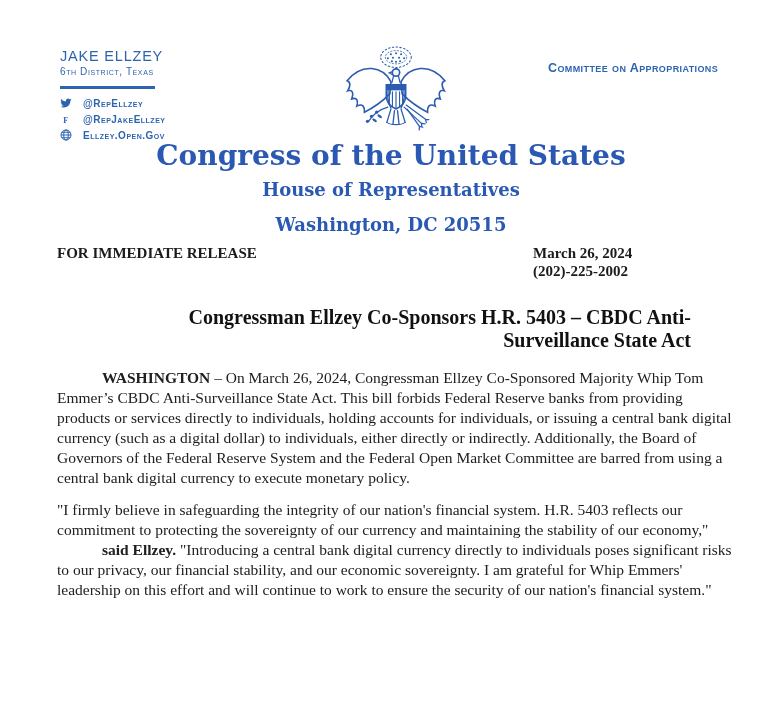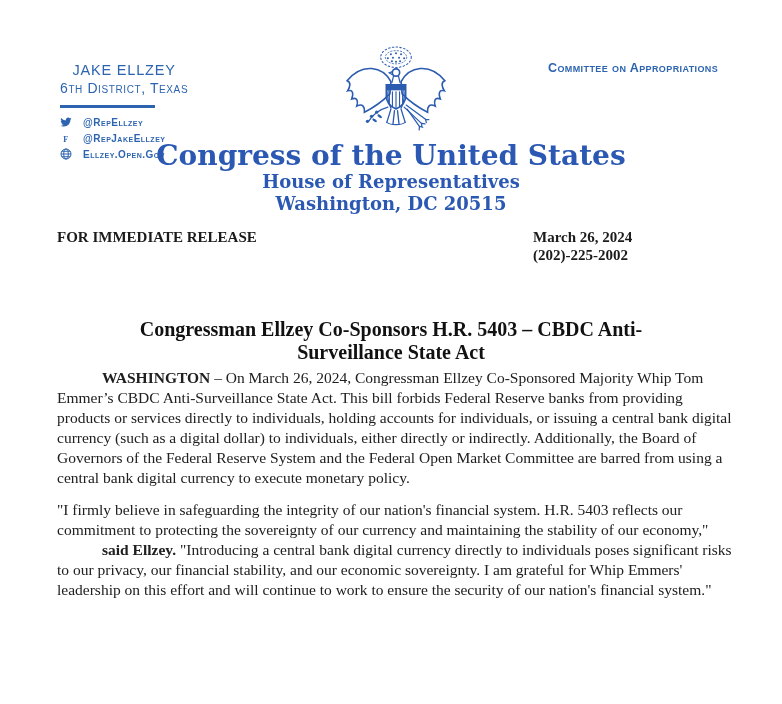--- a/index.html
+++ b/index.html
@@ -5,50 +5,50 @@
   * { margin:0; padding:0; box-sizing:border-box; }
   html,body { background:#ffffff; }
   .page {
     position:relative;
     width:782px; height:704px;
     background:#ffffff;
     font-family:"Liberation Serif", serif;
     overflow:hidden;
   }
   
-  .member-block { position:absolute; left:60px; top:62px; color:#2d64b0;
-                  font-family:"Liberation Sans", sans-serif;text-align:center; }
+  .member-block { position:absolute; left:60px; top:48px; color:#2d64b0;
+                  font-family:"Liberation Sans", sans-serif; }
   .member-name { font-size:14.5px; letter-spacing:0.8px; font-weight:400; }
-  .member-district { font-size:14px; font-variant:small-caps; letter-spacing:0.6px; margin-top:2px; }
+  .member-district { font-size:10px; font-variant:small-caps; letter-spacing:0.6px; margin-top:2px; }
   .member-divider { width:95px; height:3px; background:#2d64b0; margin:9px 0 8px 0; }
   .social-row { display:flex; align-items:center; gap:11px; margin-bottom:4px;
                 font-size:10px; font-variant:small-caps; letter-spacing:0.5px; font-weight:600; }
   .social-icon { width:12px; height:12px; display:inline-flex; align-items:center; justify-content:center; }
   .social-icon svg { width:12px; height:12px; }
   .fb-letter { font-family:"Liberation Serif", serif; font-weight:700; font-size:12px; line-height:12px; color:#2d64b0; }
   
   .committees { position:absolute; left:548px; top:57px; color:#2d64b0;
                 font-family:"Liberation Sans", sans-serif; font-size:12.5px;
                 font-variant:small-caps; letter-spacing:0.4px; font-weight:600; line-height:22px; }
   
   .seal { position:absolute; left:340px; top:44px; width:112px; height:98px; }
   
   .congress { position:absolute; left:0; top:141px; width:782px; text-align:center;
               color:#2a58b2; font-family:"DejaVu Serif", serif; font-weight:700; }
   .congress-line1 { font-size:28px; letter-spacing:0px; line-height:30px; }
-  .congress-line2 { font-size:18px; line-height:21px; margin-top:0; }
-  .congress-line3 { font-size:18px; line-height:21px; margin-top:1px; }
+  .congress-line2 { font-size:18px; line-height:21px; margin-top:8px; }
+  .congress-line3 { font-size:18px; line-height:21px; margin-top:14px; }
   
-  .release-row { position:absolute; left:57px; top:228px; width:676px; color:#1b1b1b; }
+  .release-row { position:absolute; left:57px; top:244px; width:676px; color:#1b1b1b; }
   .release-left { font-weight:700; font-size:15px; line-height:18px; }
   .release-right { position:absolute; left:476px; top:0; width:124px; text-align:left;
                    font-weight:700; font-size:15px; line-height:18px; }
   
-  .headline { position:absolute; left:91px; top:306px; width:600px; text-align:center;
-              font-weight:700; font-size:20px; line-height:23px; color:#111;margin-top:12px; }
+  .headline { position:absolute; left:91px; top:306px; width:600px; text-align:right;
+              font-weight:700; font-size:20px; line-height:23px; color:#111; }
   
   .body-text { position:absolute; left:57px; top:368px; width:678px;
                font-size:15.5px; line-height:20px; color:#202020; }
   .body-text p + p { margin-top:12px; }
   .b { font-weight:700;margin-left:45px; }
 </style>
 </head>
 <body>
 
 <div class="page">

